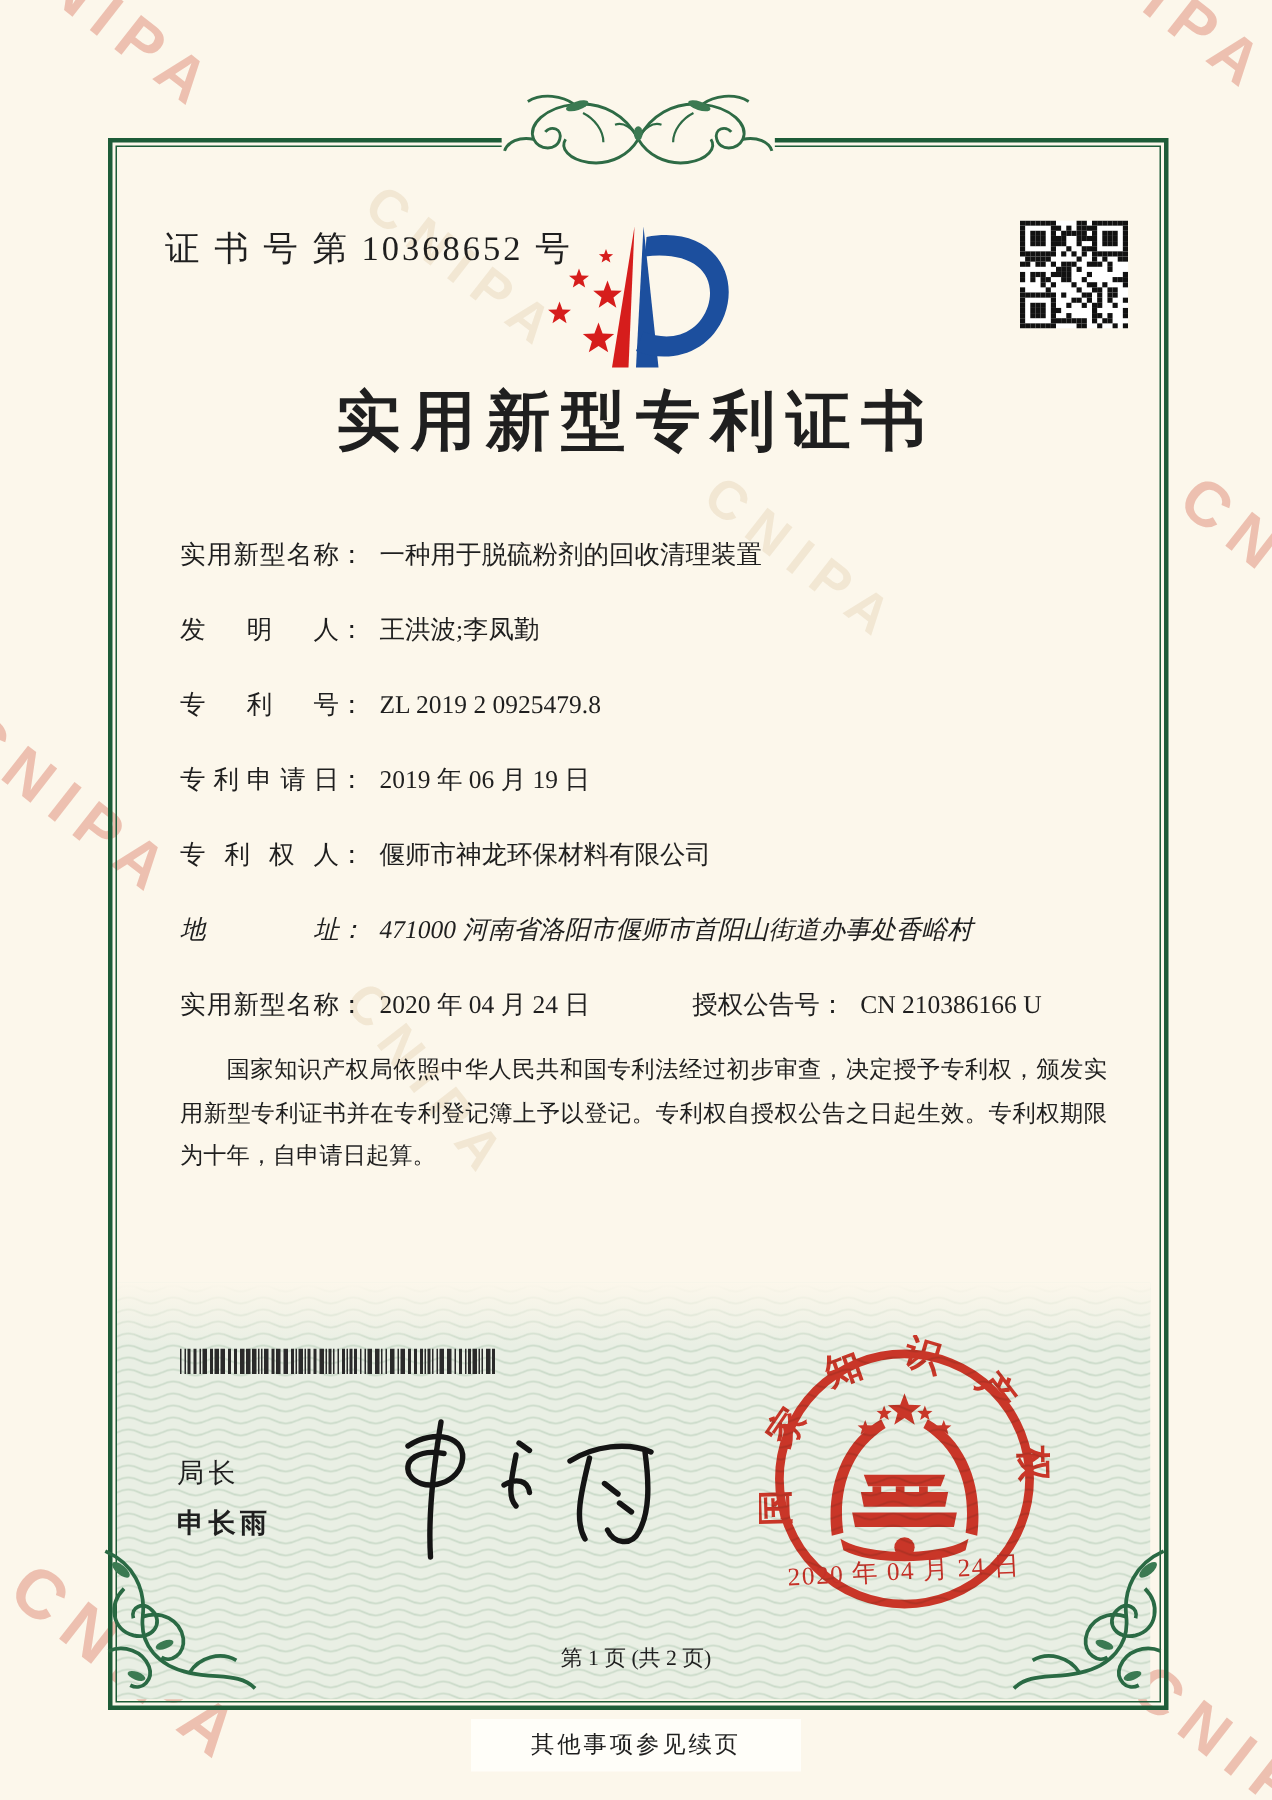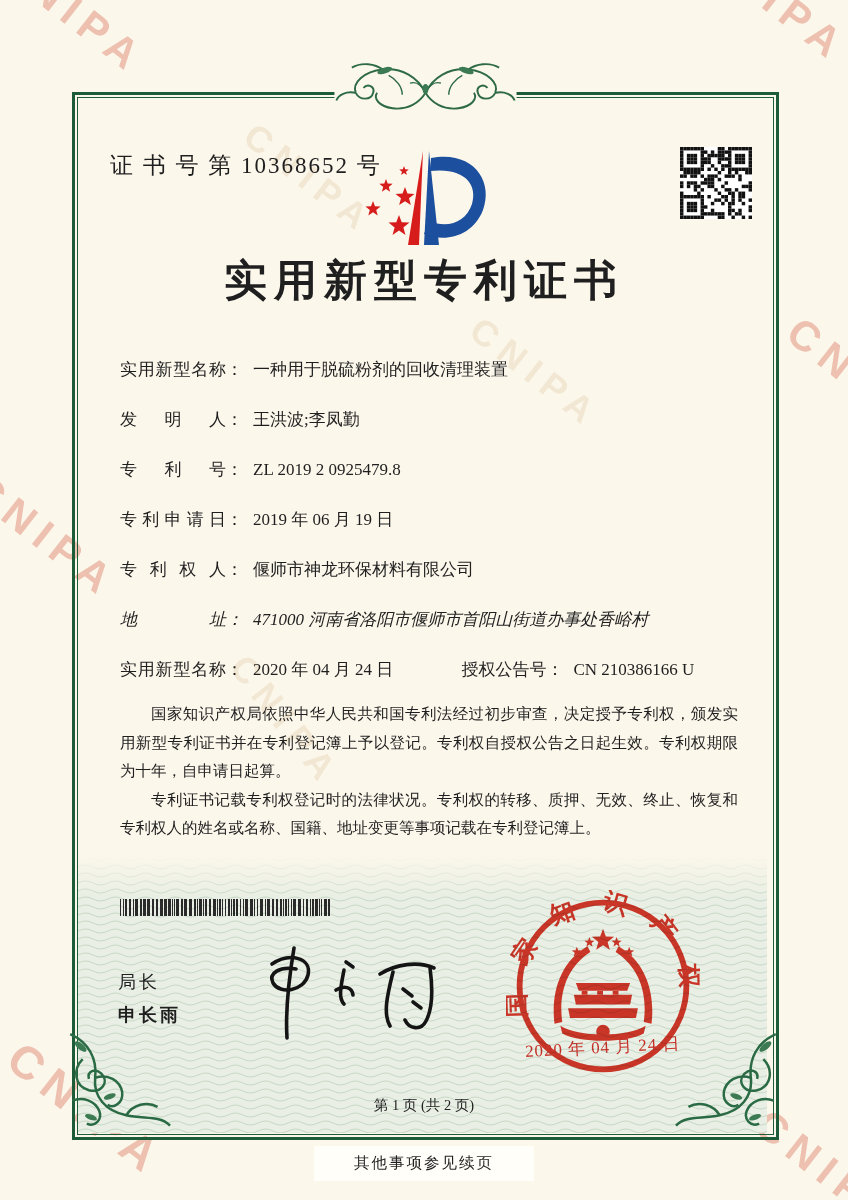--- a/index.html
+++ b/index.html
@@ -398,21 +398,20 @@
 <div class="fieldrow" style="top:608px;font-style:italic;">
   <span class="flabel">地址</span><span>：</span><span class="fvalue">471000 河南省洛阳市偃师市首阳山街道办事处香峪村</span>
 </div>
 <div class="fieldrow" style="top:658px;">
   <span class="flabel">实用新型名称</span><span>：</span><span class="fvalue">2020 年 04 月 24 日</span>
   <span style="margin-left:64px;">授权公告号</span><span>：</span><span class="fvalue">CN 210386166 U</span>
 </div>
 
 <div class="paras">
   <p>国家知识产权局依照中华人民共和国专利法经过初步审查，决定授予专利权，颁发实用新型专利证书并在专利登记簿上予以登记。专利权自授权公告之日起生效。专利权期限为十年，自申请日起算。</p>
-  <p>专利证书记载专利权登记时的法律状况。专利权的转移、质押、无效、终止、恢复和专利权人的姓名或名称、国籍、地址变更等事项记载在专利登记簿上。</p>
 </div>
 
 <svg class="abs z4" id="barcode" style="left:120px;top:899px;" width="216" height="17">
     <rect x="0" y="0" width="1" height="17" fill="#2a2a2a"></rect>
     <rect x="3" y="0" width="1" height="17" fill="#2a2a2a"></rect>
     <rect x="5" y="0" width="2" height="17" fill="#2a2a2a"></rect>
     <rect x="9" y="0" width="2" height="17" fill="#2a2a2a"></rect>
     <rect x="13" y="0" width="1" height="17" fill="#2a2a2a"></rect>
     <rect x="15" y="0" width="3" height="17" fill="#2a2a2a"></rect>
     <rect x="20" y="0" width="2" height="17" fill="#2a2a2a"></rect>

